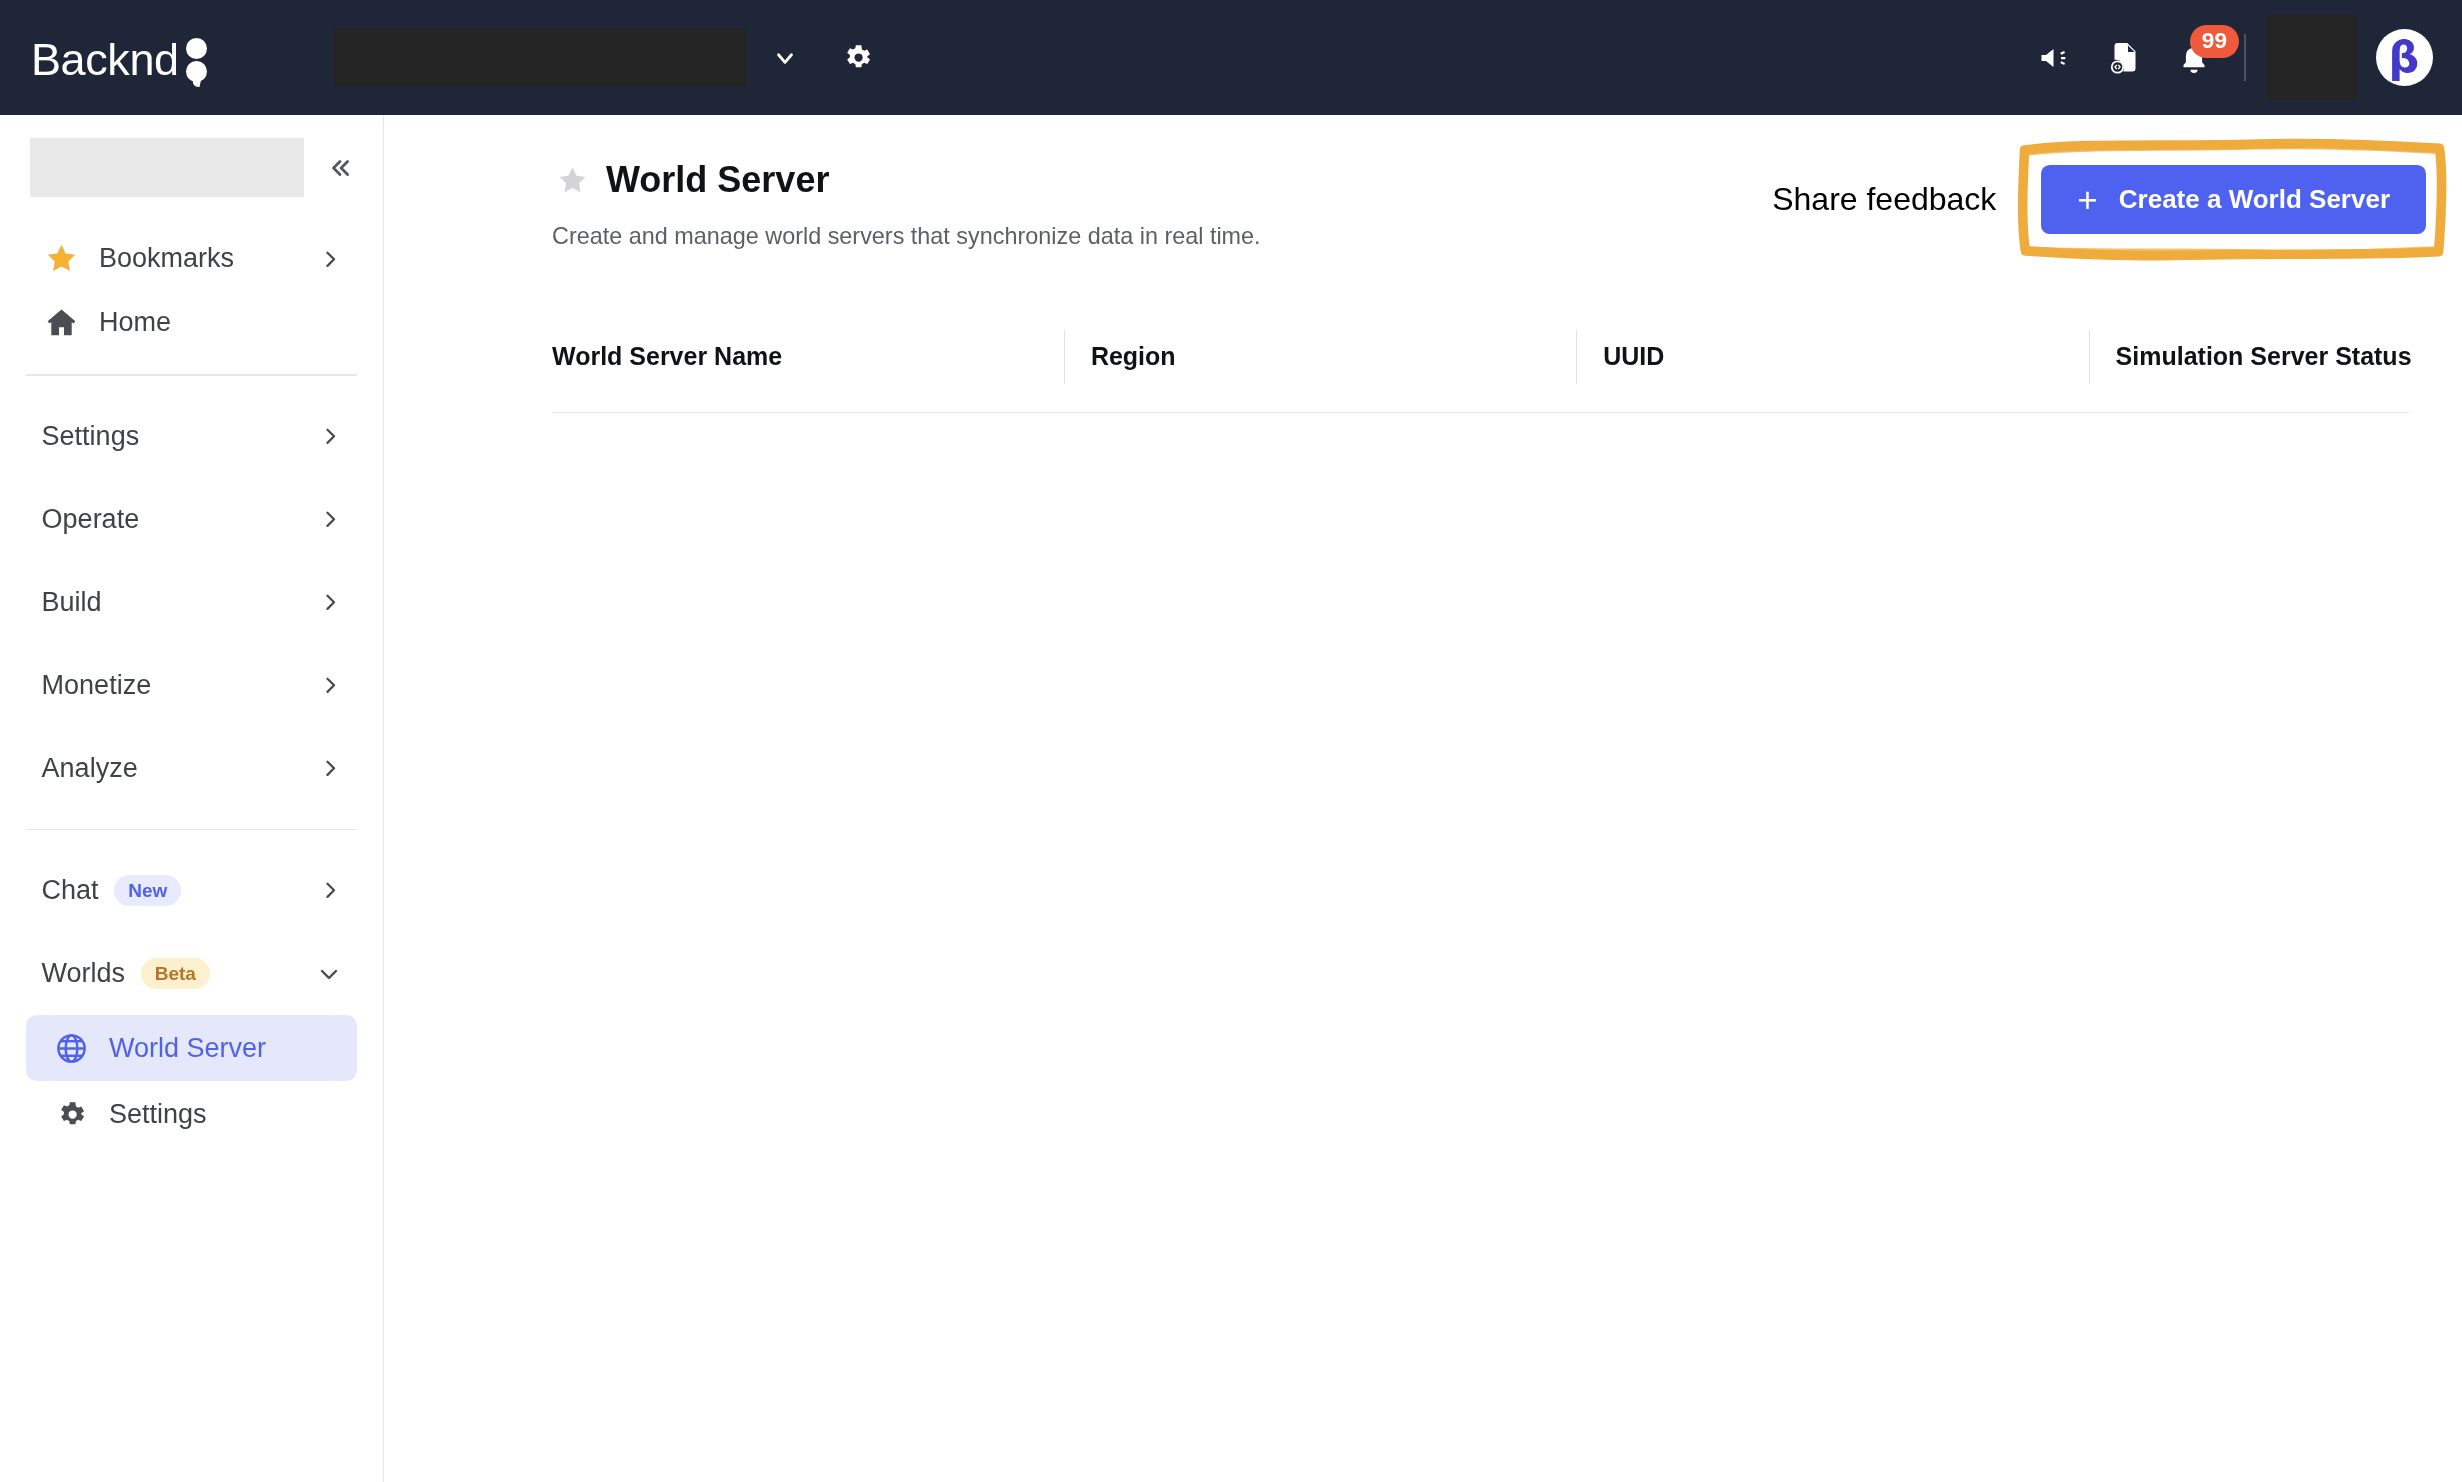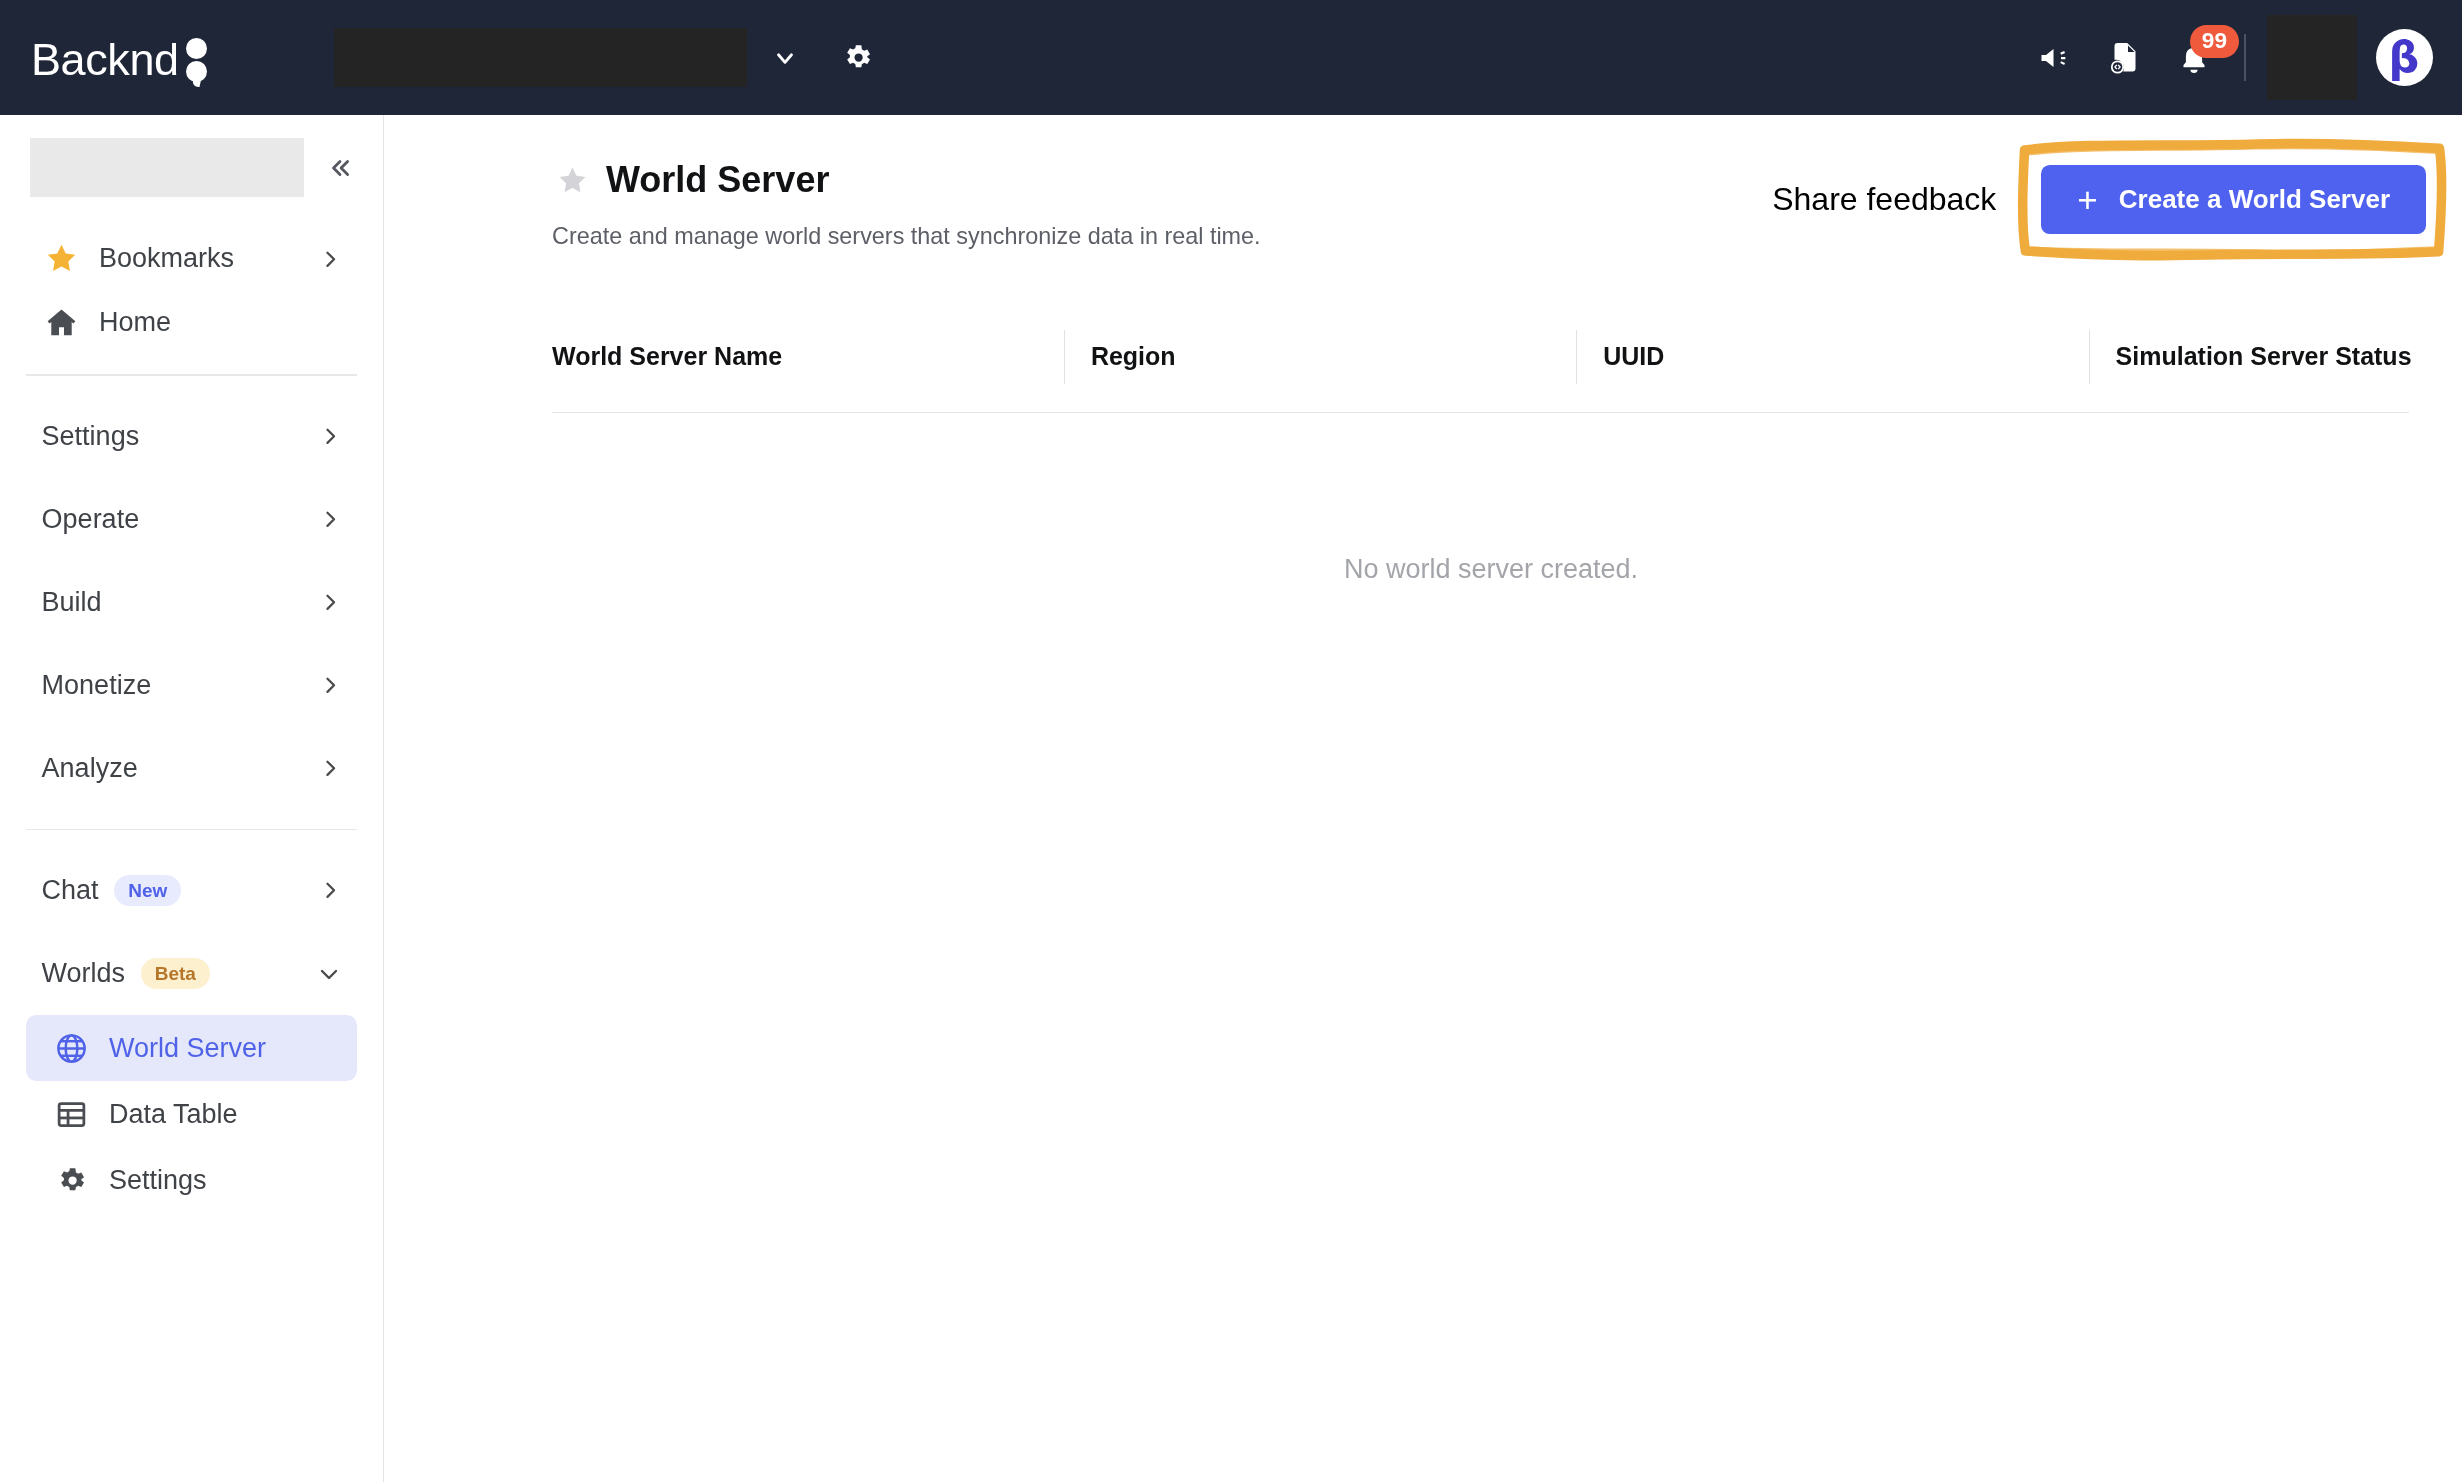--- a/index.html
+++ b/index.html
@@ -351,31 +351,20 @@
           <circle cx="12" cy="12" r="9"></circle>
           <ellipse cx="12" cy="12" rx="4" ry="9"></ellipse>
           <line x1="3" y1="12" x2="21" y2="12"></line>
           <line x1="4.5" y1="7" x2="19.5" y2="7"></line>
           <line x1="4.5" y1="17" x2="19.5" y2="17"></line>
         </svg>
     </span>
     <span class="lbl">World Server</span>
   </div>
 
-  <div class="sb-sub">
-    <span class="ic">
-      <svg width="33" height="33" viewBox="0 0 24 24" fill="none" stroke="#4a4d52" stroke-width="2">
-          <rect x="3" y="4" width="18" height="16" rx="1.5"></rect>
-          <line x1="3" y1="9" x2="21" y2="9"></line>
-          <line x1="3" y1="14.5" x2="21" y2="14.5"></line>
-          <line x1="9.5" y1="9" x2="9.5" y2="20"></line>
-        </svg>
-    </span>
-    <span class="lbl">Data Table</span>
-  </div>
 
   <div class="sb-sub">
     <span class="ic">
       <svg width="33" height="33" viewBox="0 0 24 24" fill="#4a4d52">
           <path d="M19.1 12.9a7.6 7.6 0 0 0 0-1.8l2-1.5-2-3.4-2.3.9a7.2 7.2 0 0 0-1.6-.9L14.8 3h-4l-.4 2.2c-.6.2-1.1.5-1.6.9l-2.3-.9-2 3.4 2 1.5a7.6 7.6 0 0 0 0 1.8l-2 1.5 2 3.4 2.3-.9c.5.4 1 .7 1.6.9l.4 2.2h4l.4-2.2c.6-.2 1.1-.5 1.6-.9l2.3.9 2-3.4-2-1.5zM12.8 15a3 3 0 1 1 0-6 3 3 0 0 1 0 6z"></path>
         </svg>
     </span>
     <span class="lbl">Settings</span>
   </div>
 </div>
@@ -413,16 +402,15 @@
   </div>
 
   <div class="table-zone">
     <div class="thead">
       <div class="th c1">World Server Name</div>
       <div class="th c3">Region</div>
       <div class="th c2">UUID</div>
       <div class="th c4">Simulation Server Status</div>
     </div>
     <div class="thead-rule"></div>
-    <div class="empty-state">No world server created.</div>
   </div>
 </div>
 
 
 </body></html>

